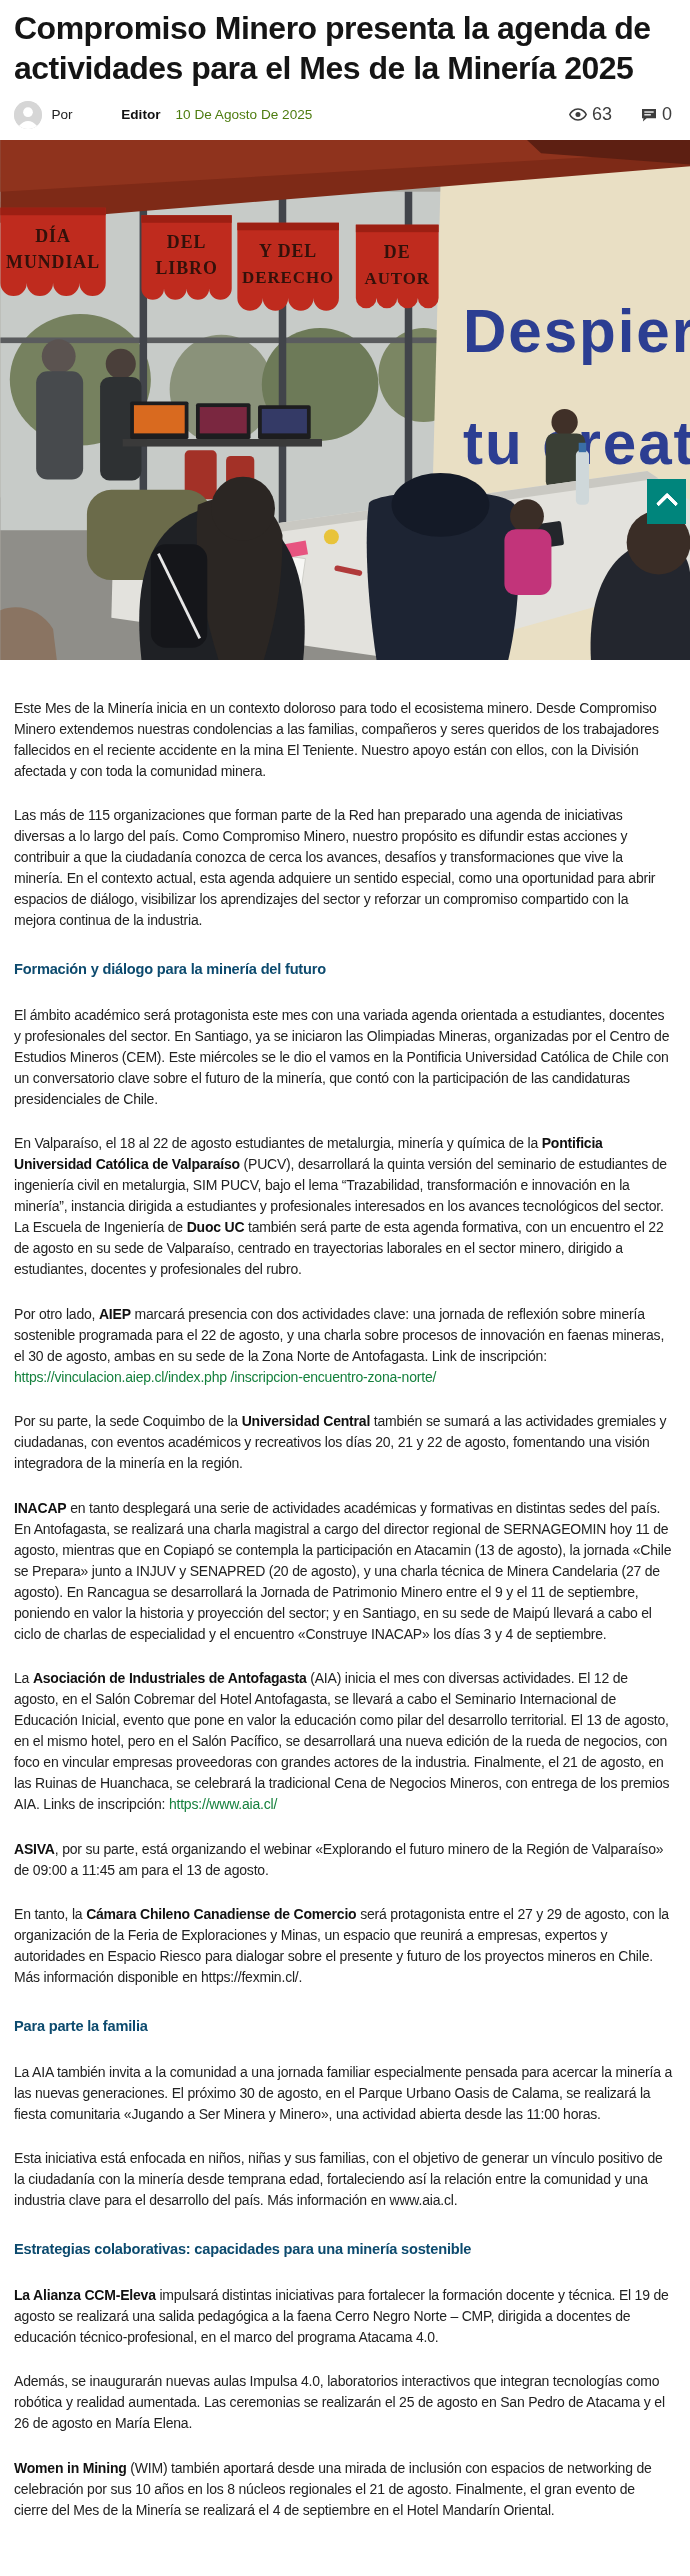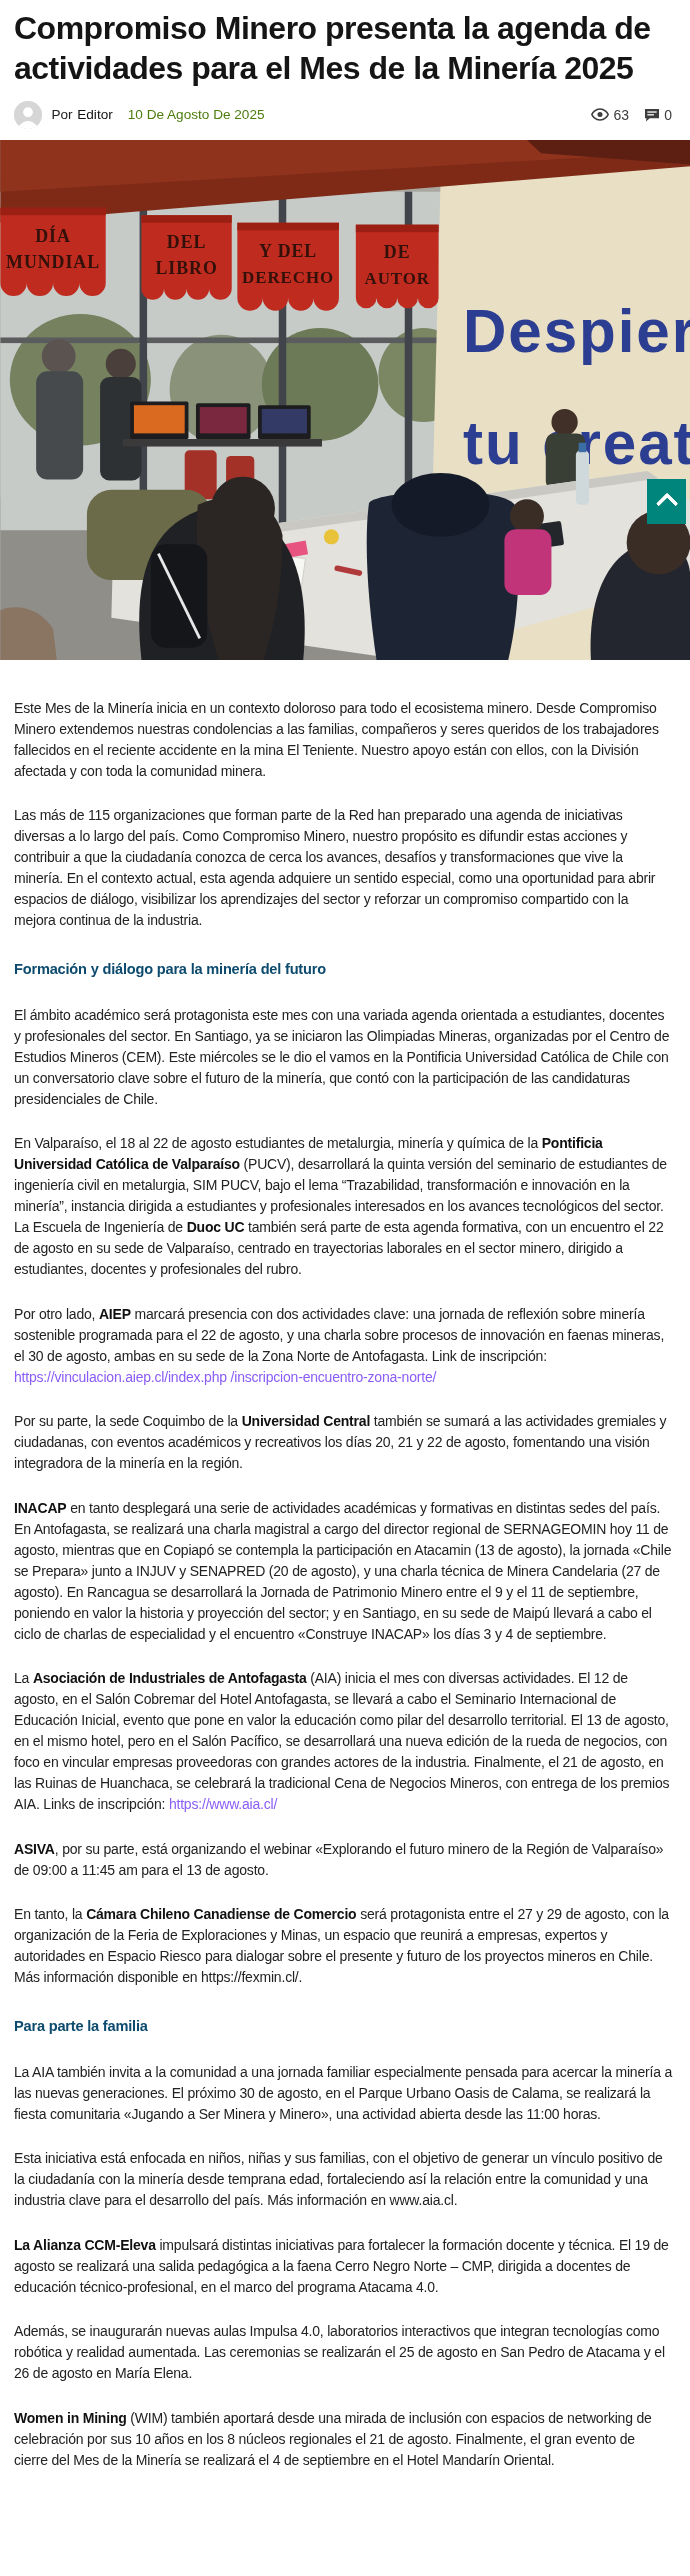--- a/index.html
+++ b/index.html
@@ -4,35 +4,35 @@
 <style>
   html,body{margin:0;padding:0;background:#ffffff;}
   body{width:691px;font-family:"Liberation Sans",sans-serif;-webkit-font-smoothing:antialiased;}
   .page{position:relative;width:691px;background:#fff;overflow:hidden;}
   .head{padding:7.5px 19px 0 14px;}
   h1.title{font-size:32px;line-height:1.28;letter-spacing:-0.5px;font-weight:700;color:#151515;margin:0 0 9.4px;}
   .byline{display:flex;align-items:center;padding:1.9px 19px 11.3px 14px;font-size:13.6px;color:#222;}
   .avatar{width:28px;height:28px;border-radius:50%;background:#d9d9d9;overflow:hidden;flex:0 0 auto;margin-right:9.4px;position:relative;}
   .avatar svg{display:block;}
   .by-prefix{margin-right:4.7px;}
-  .by-author{font-weight:400;color:#111;}
+  .by-author{font-weight:700;color:#111;margin-left:44px;}
   .by-date{color:#4d7c0f;margin-left:15px;}
-  .stats{margin-left:auto;display:flex;align-items:center;gap:5px;color:#3d3d3d;font-size:14px;}
+  .stats{margin-left:auto;display:flex;align-items:center;gap:20px;color:#3d3d3d;font-size:18px;}
   .stat{display:flex;align-items:center;gap:4.7px;}
   .stat + .stat{margin-left:9.4px;}
   .stat svg{display:block;}
   .hero{width:691px;height:520px;display:block;background:#b9b6ae;}
   .hero svg{display:block;}
   .scroll-top{position:absolute;top:479px;right:4.7px;width:39px;height:45px;background:#00857C;border:none;cursor:pointer;display:flex;align-items:center;justify-content:center;padding:0;}
   .scroll-top .chev{width:12.2px;height:12.2px;border-left:4.7px solid #fff;border-top:4.7px solid #fff;border-radius:1.9px;transform:rotate(45deg) translate(1.9px,1.9px);}
   .body-wrap{padding:38px 19px 32px 14px;}
   .body-wrap p{font-size:14px;line-height:21px;letter-spacing:-0.2px;color:#222;margin:0 0 23.5px;}
   .body-wrap h3{font-size:14.6px;line-height:21px;font-weight:700;color:#0c4a6e;margin:28px 0 24.5px;letter-spacing:-0.2px;}
   .body-wrap strong{font-weight:700;color:#111;}
-  a.body-link{color:#8b5cf6;text-decoration:none;margin-top:7px;}
+  a.body-link{color:#15803d;text-decoration:none;margin-top:7px;}
   .banner-text{font-family:"Liberation Serif",serif;font-weight:700;letter-spacing:1px;}
   .wall-text{font-family:"Liberation Sans",sans-serif;font-weight:700;letter-spacing:2px;}
 </style>
 </head>
 <body>
 
 <div class="page">
 
   <div class="head">
     <h1 class="title">Compromiso Minero presenta la agenda de actividades para el Mes de la Minería 2025</h1>
@@ -188,19 +188,20 @@
       <p><span>En Valparaíso, el 18 al 22 de agosto estudiantes de metalurgia, minería y química de la </span><strong>Pontificia Universidad Católica de Valparaíso</strong><span> (PUCV), desarrollará la quinta versión del seminario de estudiantes de ingeniería civil en metalurgia, SIM PUCV, bajo el lema “Trazabilidad, transformación e innovación en la minería”, instancia dirigida a estudiantes y profesionales interesados en los avances tecnológicos del sector. La Escuela de Ingeniería de </span><strong>Duoc UC</strong><span> también será parte de esta agenda formativa, con un encuentro el 22 de agosto en su sede de Valparaíso, centrado en trayectorias laborales en el sector minero, dirigido a estudiantes, docentes y profesionales del rubro.</span></p>
       <p><span>Por otro lado, </span><strong>AIEP</strong><span> marcará presencia con dos actividades clave: una jornada de reflexión sobre minería sostenible programada para el 22 de agosto, y una charla sobre procesos de innovación en faenas mineras, el 30 de agosto, ambas en su sede de la Zona Norte de Antofagasta. Link de inscripción: </span><a class="body-link" href="#">https://vinculacion.aiep.cl/index.php /inscripcion-encuentro-zona-norte/</a></p>
       <p><span>Por su parte, la sede Coquimbo de la </span><strong>Universidad Central</strong><span> también se sumará a las actividades gremiales y ciudadanas, con eventos académicos y recreativos los días 20, 21 y 22 de agosto, fomentando una visión integradora de la minería en la región.</span></p>
       <p><strong>INACAP</strong><span> en tanto desplegará una serie de actividades académicas y formativas en distintas sedes del país. En Antofagasta, se realizará una charla magistral a cargo del director regional de SERNAGEOMIN hoy 11 de agosto, mientras que en Copiapó se contempla la participación en Atacamin (13 de agosto), la jornada «Chile se Prepara» junto a INJUV y SENAPRED (20 de agosto), y una charla técnica de Minera Candelaria (27 de agosto). En Rancagua se desarrollará la Jornada de Patrimonio Minero entre el 9 y el 11 de septiembre, poniendo en valor la historia y proyección del sector; y en Santiago, en su sede de Maipú llevará a cabo el ciclo de charlas de especialidad y el encuentro «Construye INACAP» los días 3 y 4 de septiembre.</span></p>
       <p><span>La </span><strong>Asociación de Industriales de Antofagasta</strong><span> (AIA) inicia el mes con diversas actividades. El 12 de agosto, en el Salón Cobremar del Hotel Antofagasta, se llevará a cabo el Seminario Internacional de Educación Inicial, evento que pone en valor la educación como pilar del desarrollo territorial.  El 13 de agosto, en el mismo hotel, pero en el Salón Pacífico, se desarrollará una nueva edición de la rueda de negocios, con foco en vincular empresas proveedoras con grandes actores de la industria. Finalmente, el 21 de agosto, en las Ruinas de Huanchaca, se celebrará la tradicional Cena de Negocios Mineros, con entrega de los premios AIA. Links de inscripción: </span><a class="body-link" href="#">https://www.aia.cl/</a></p>
       <p><strong>ASIVA</strong><span>, por su parte, está organizando el webinar «Explorando el futuro minero de la Región de Valparaíso» de 09:00 a 11:45 am para el 13 de agosto.</span></p>
       <p><span>En tanto, la </span><strong>Cámara Chileno Canadiense de Comercio</strong><span> será protagonista entre el 27 y 29 de agosto, con la organización de la Feria de Exploraciones y Minas, un espacio que reunirá a empresas, expertos y autoridades en Espacio Riesco para dialogar sobre el presente y futuro de los proyectos mineros en Chile. Más información disponible en https://fexmin.cl/.</span></p>
       <h3><span>Para parte la familia</span></h3>
       <p><span>La AIA también invita a la comunidad a una jornada familiar especialmente pensada para acercar la minería a las nuevas generaciones. El próximo 30 de agosto, en el Parque Urbano Oasis de Calama, se realizará la fiesta comunitaria «Jugando a Ser Minera y Minero», una actividad abierta desde las 11:00 horas.</span></p>
       <p><span>Esta iniciativa está enfocada en niños, niñas y sus familias, con el objetivo de generar un vínculo positivo de la ciudadanía con la minería desde temprana edad, fortaleciendo así la relación entre la comunidad y una industria clave para el desarrollo del país. Más información en www.aia.cl.</span></p>
+      <h3><span>Estrategias colaborativas: capacidades para una minería sostenible</span></h3>
       <p><strong>La Alianza CCM-Eleva</strong><span> impulsará distintas iniciativas para fortalecer la formación docente y técnica. El 19 de agosto se realizará una salida pedagógica a la faena Cerro Negro Norte – CMP, dirigida a docentes de educación técnico-profesional, en el marco del programa Atacama 4.0.</span></p>
       <p><span>Además, se inaugurarán nuevas aulas Impulsa 4.0, laboratorios interactivos que integran tecnologías como robótica y realidad aumentada. Las ceremonias se realizarán el 25 de agosto en San Pedro de Atacama y el 26 de agosto en María Elena.</span></p>
       <p><strong>Women in Mining</strong><span> (WIM) también aportará desde una mirada de inclusión con espacios de networking de celebración por sus 10 años en los 8 núcleos regionales el 21 de agosto. Finalmente, el gran evento de cierre del Mes de la Minería se realizará el 4 de septiembre en el Hotel Mandarín Oriental.</span></p>
     </div>
 
 </div>
 
 
 </body></html>

